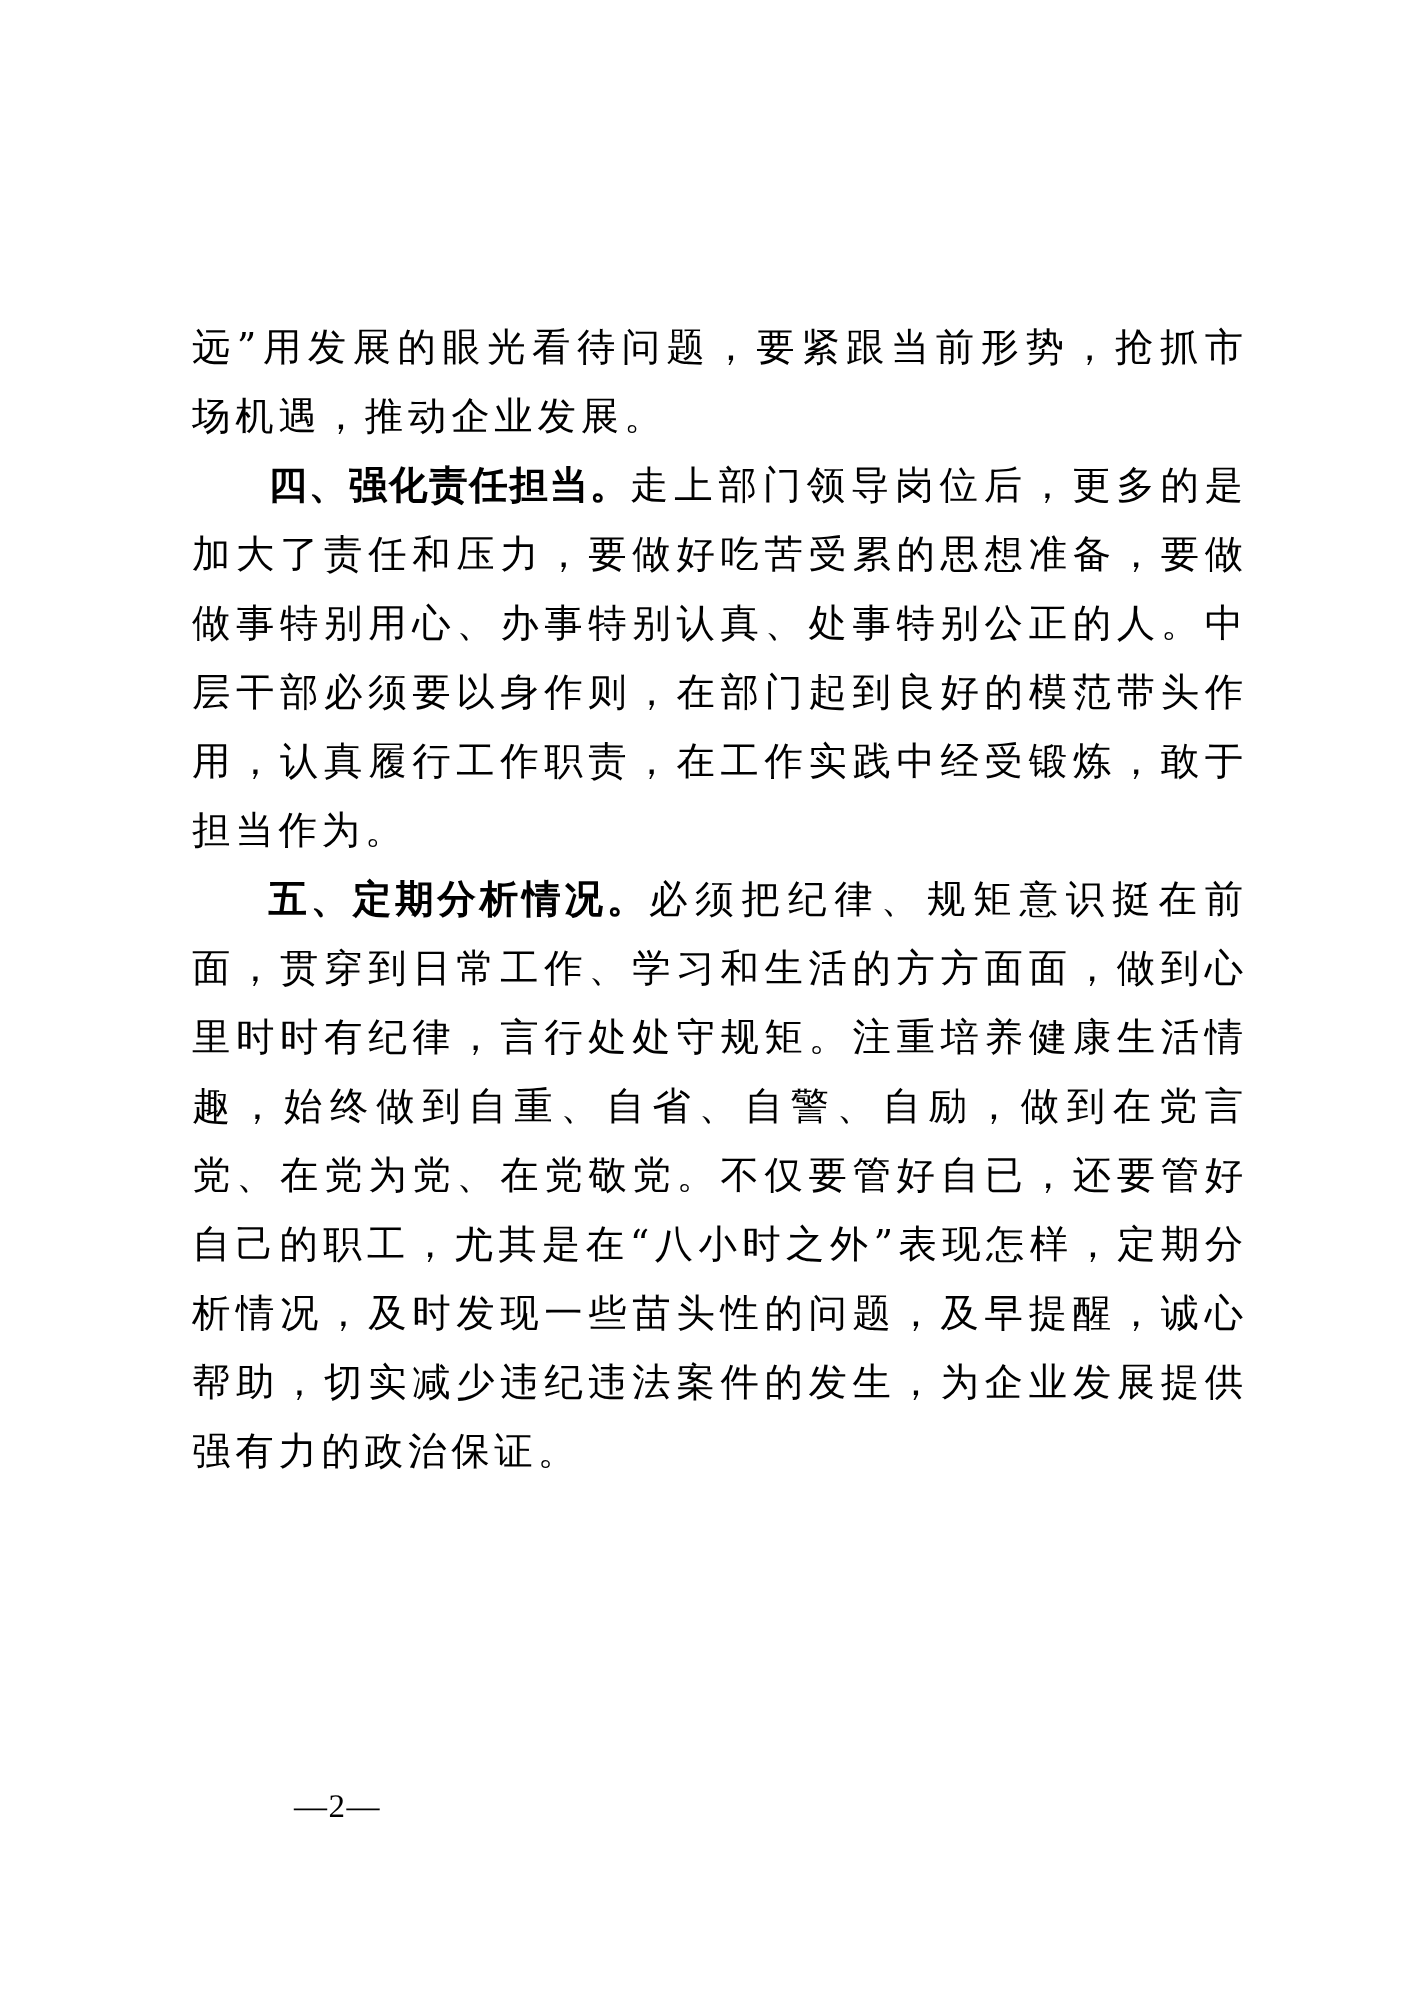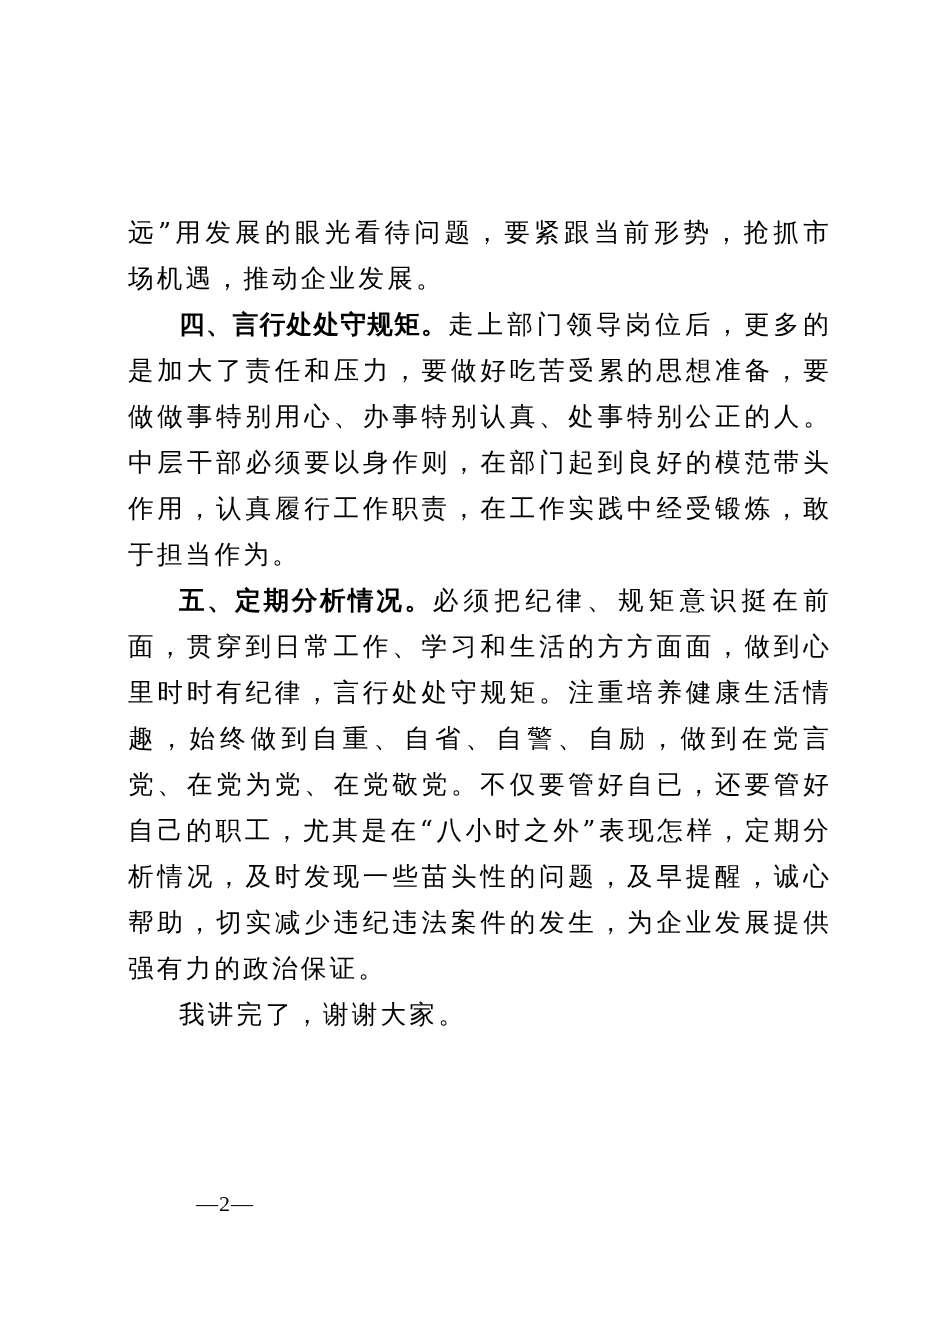--- a/index.html
+++ b/index.html
@@ -48,23 +48,20 @@
     }
   </style>
 </head>
 <body>
 
 <div class="page">
   <p class="para">
     <span>远”用发展的眼光看待问题，要紧跟当前形势，抢抓市场机遇，推动企业发展。</span>
   </p>
   <p class="para indent">
-    <span class="heading">四、言行处处守规矩。</span><span>走上部门领导岗位后，更多的是加大了责任和压力，要做好吃苦受累的思想准备，要做做事特别用心、办事特别认真、处事特别公正的人。中层干部必须要以身作则，在部门起到良好的模范带头作用，认真履行工作职责，在工作实践中经受锻炼，敢于担当作为。</span>
+    <span class="heading">四、强化责任担当。</span><span>走上部门领导岗位后，更多的是加大了责任和压力，要做好吃苦受累的思想准备，要做做事特别用心、办事特别认真、处事特别公正的人。中层干部必须要以身作则，在部门起到良好的模范带头作用，认真履行工作职责，在工作实践中经受锻炼，敢于担当作为。</span>
   </p>
   <p class="para indent">
     <span class="heading">五、定期分析情况。</span><span>必须把纪律、规矩意识挺在前面，贯穿到日常工作、学习和生活的方方面面，做到心里时时有纪律，言行处处守规矩。注重培养健康生活情趣，始终做到自重、自省、自警、自励，做到在党言党、在党为党、在党敬党。不仅要管好自已，还要管好自己的职工，尤其是在“八小时之外”表现怎样，定期分析情况，及时发现一些苗头性的问题，及早提醒，诚心帮助，切实减少违纪违法案件的发生，为企业发展提供强有力的政治保证。</span>
-  </p>
-  <p class="para indent">
-    <span>我讲完了，谢谢大家。</span>
   </p>
 </div>
 
 <div class="footer">—2—</div>
 
 </body></html>

